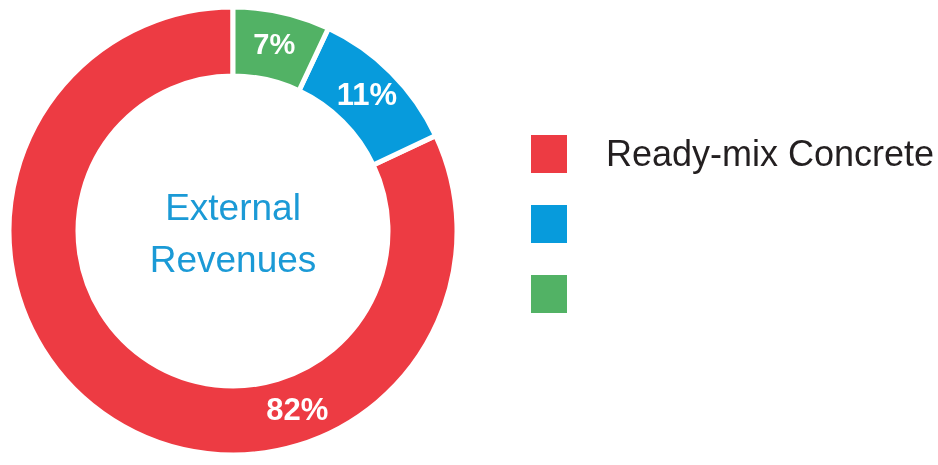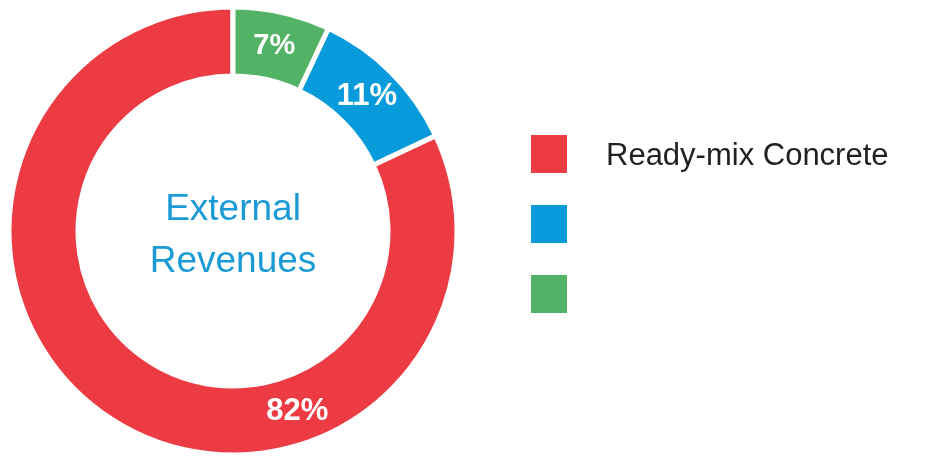--- a/index.html
+++ b/index.html
@@ -79,21 +79,21 @@
   .legend-row.r2 { top: 140px; }
 
   .legend-swatch {
     width: 36px;
     height: 38px;
     flex: 0 0 auto;
   }
   .legend-label {
     margin-left: 39px;
     font-family: "Liberation Sans", sans-serif;
-    font-size: 31px;
+    font-size: 36px;
     color: #231F20;
     white-space: nowrap;
     line-height: 1;
   }
 </style>
 </head>
 <body>
 
 <div id="figure">
 

